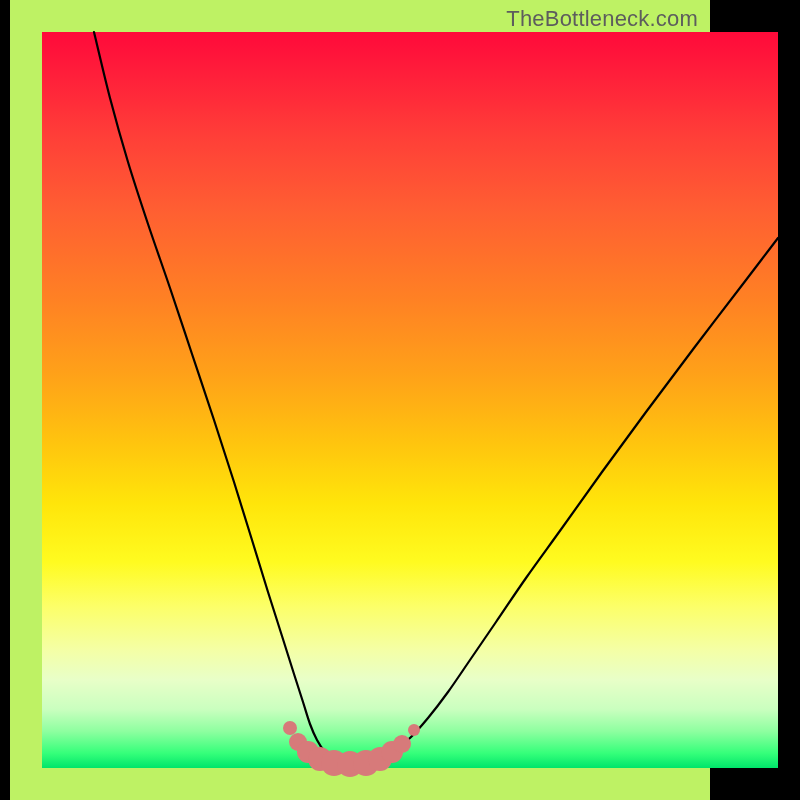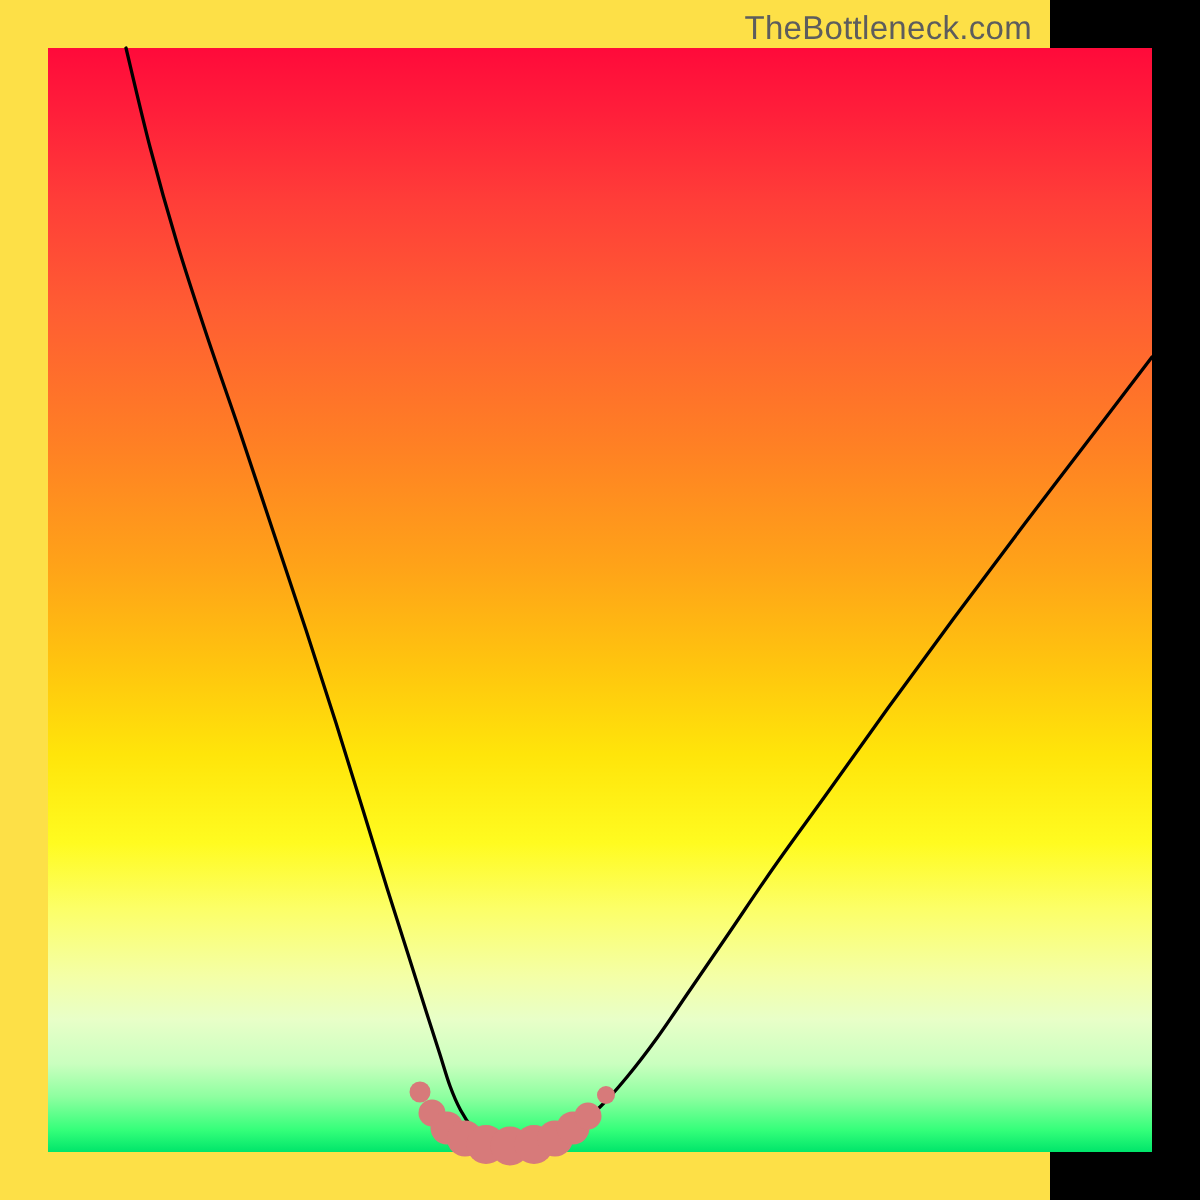--- a/index.html
+++ b/index.html
@@ -6,25 +6,25 @@
     margin: 0;
     padding: 0;
     width: 800px;
     height: 800px;
     background: #000;
     overflow: hidden;
     font-family: Arial, Helvetica, sans-serif;
   }
   .frame {
     position: absolute;
-    left: 0;
+    left: 10px;
     top: 0;
     width: 700px;
     height: 800px;
-    background: #fde047;
+    background: #bef264;
   }
   .plot {
     position: absolute;
     left: 32px;
     top: 32px;
     width: 736px;
     height: 736px;
     
     background: linear-gradient(to bottom,
       #ff0a3a 0%,

